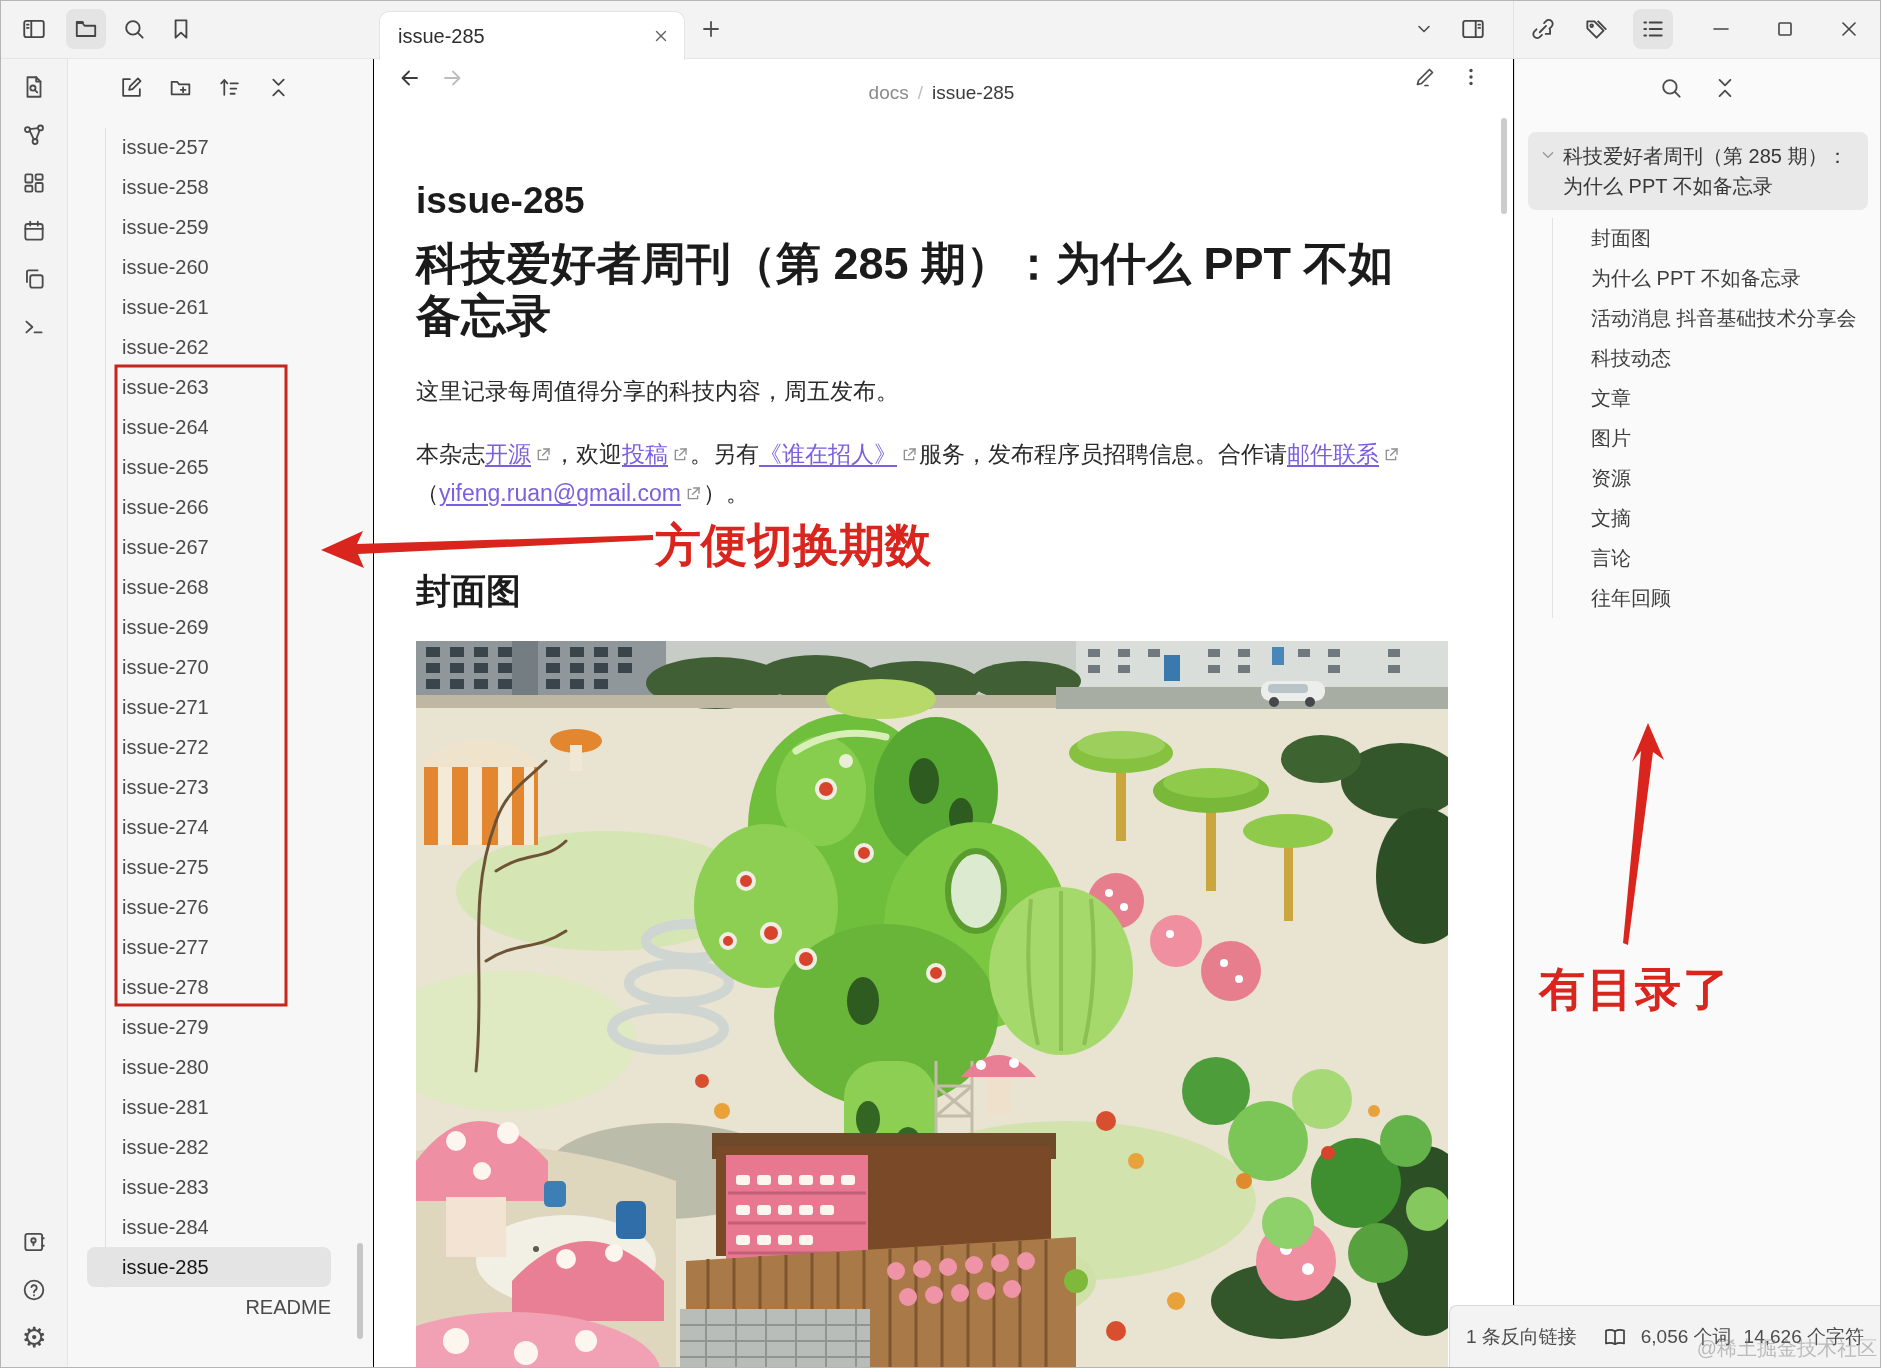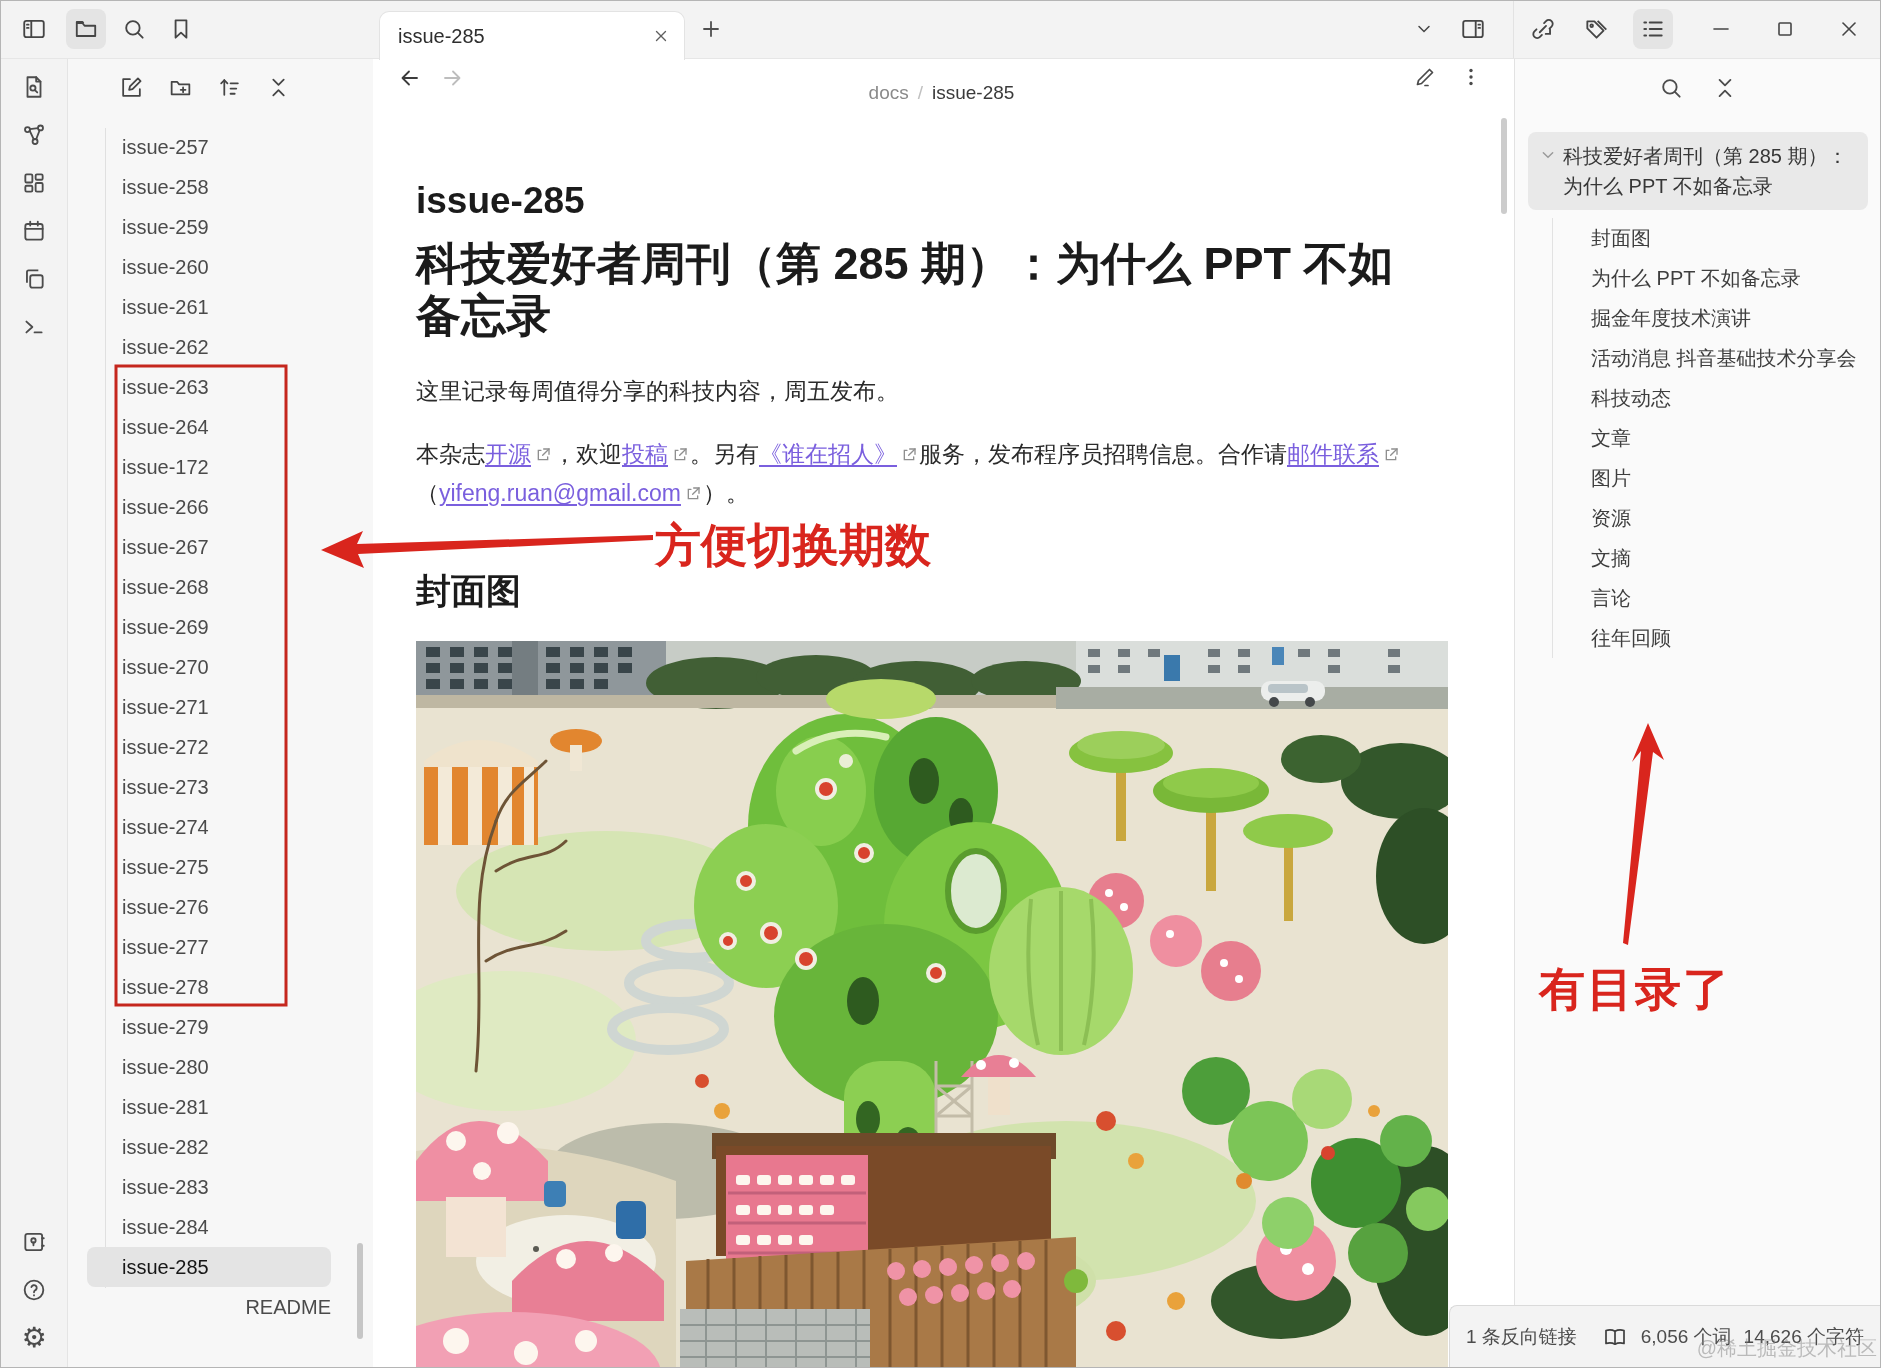--- a/index.html
+++ b/index.html
@@ -1,16 +1,16 @@
 <!DOCTYPE html>
 <html><head>
 <meta charset="utf-8">
 <style>
   html,body{margin:0;padding:0;background:#ddd;}
-  .app{position:relative;width:1881px;height:1368px;background:#ffffff;overflow:hidden;
+  .app{position:relative;width:1881px;height:1368px;background:#000000;overflow:hidden;
        font-family:"Liberation Sans","DejaVu Sans",sans-serif;border:1px solid #b5b5b5;box-sizing:border-box;}
   svg.ic{display:block;}
   .icbtn{display:flex;align-items:center;justify-content:center;width:40px;height:40px;border-radius:8px;color:#454545;}
   .icbtn.active{background:#e4e4e4;}
 
   
   .titlebar{position:absolute;left:0;top:0;right:0;height:57px;background:#f3f3f3;border-bottom:1px solid #e6e6e6;z-index:10;}
   .tb-abs{position:absolute;top:8px;}
   .tab{position:absolute;left:378px;top:10px;width:304px;height:48px;background:#fff;
        border:1px solid #e3e3e3;border-bottom:none;border-radius:10px 10px 0 0;display:flex;align-items:center;z-index:11;}
@@ -299,21 +299,21 @@
         <div class="file-item">issue-260</div>
 
         <div class="file-item">issue-261</div>
 
         <div class="file-item">issue-262</div>
 
         <div class="file-item">issue-263</div>
 
         <div class="file-item">issue-264</div>
 
-        <div class="file-item">issue-172</div>
+        <div class="file-item">issue-265</div>
 
         <div class="file-item">issue-266</div>
 
         <div class="file-item">issue-267</div>
 
         <div class="file-item">issue-268</div>
 
         <div class="file-item">issue-269</div>
 
         <div class="file-item">issue-270</div>
@@ -724,21 +724,20 @@
           </svg>
       </span>
       <span class="outline-root-label">科技爱好者周刊（第 285 期）：为什么 PPT 不如备忘录</span>
     </div>
     <div class="outline-list">
 
         <div class="outline-item">封面图</div>
 
         <div class="outline-item">为什么 PPT 不如备忘录</div>
 
-        <div class="outline-item">掘金年度技术演讲</div>
 
         <div class="outline-item">活动消息 抖音基础技术分享会</div>
 
         <div class="outline-item">科技动态</div>
 
         <div class="outline-item">文章</div>
 
 
         <div class="outline-item">图片</div>
 

